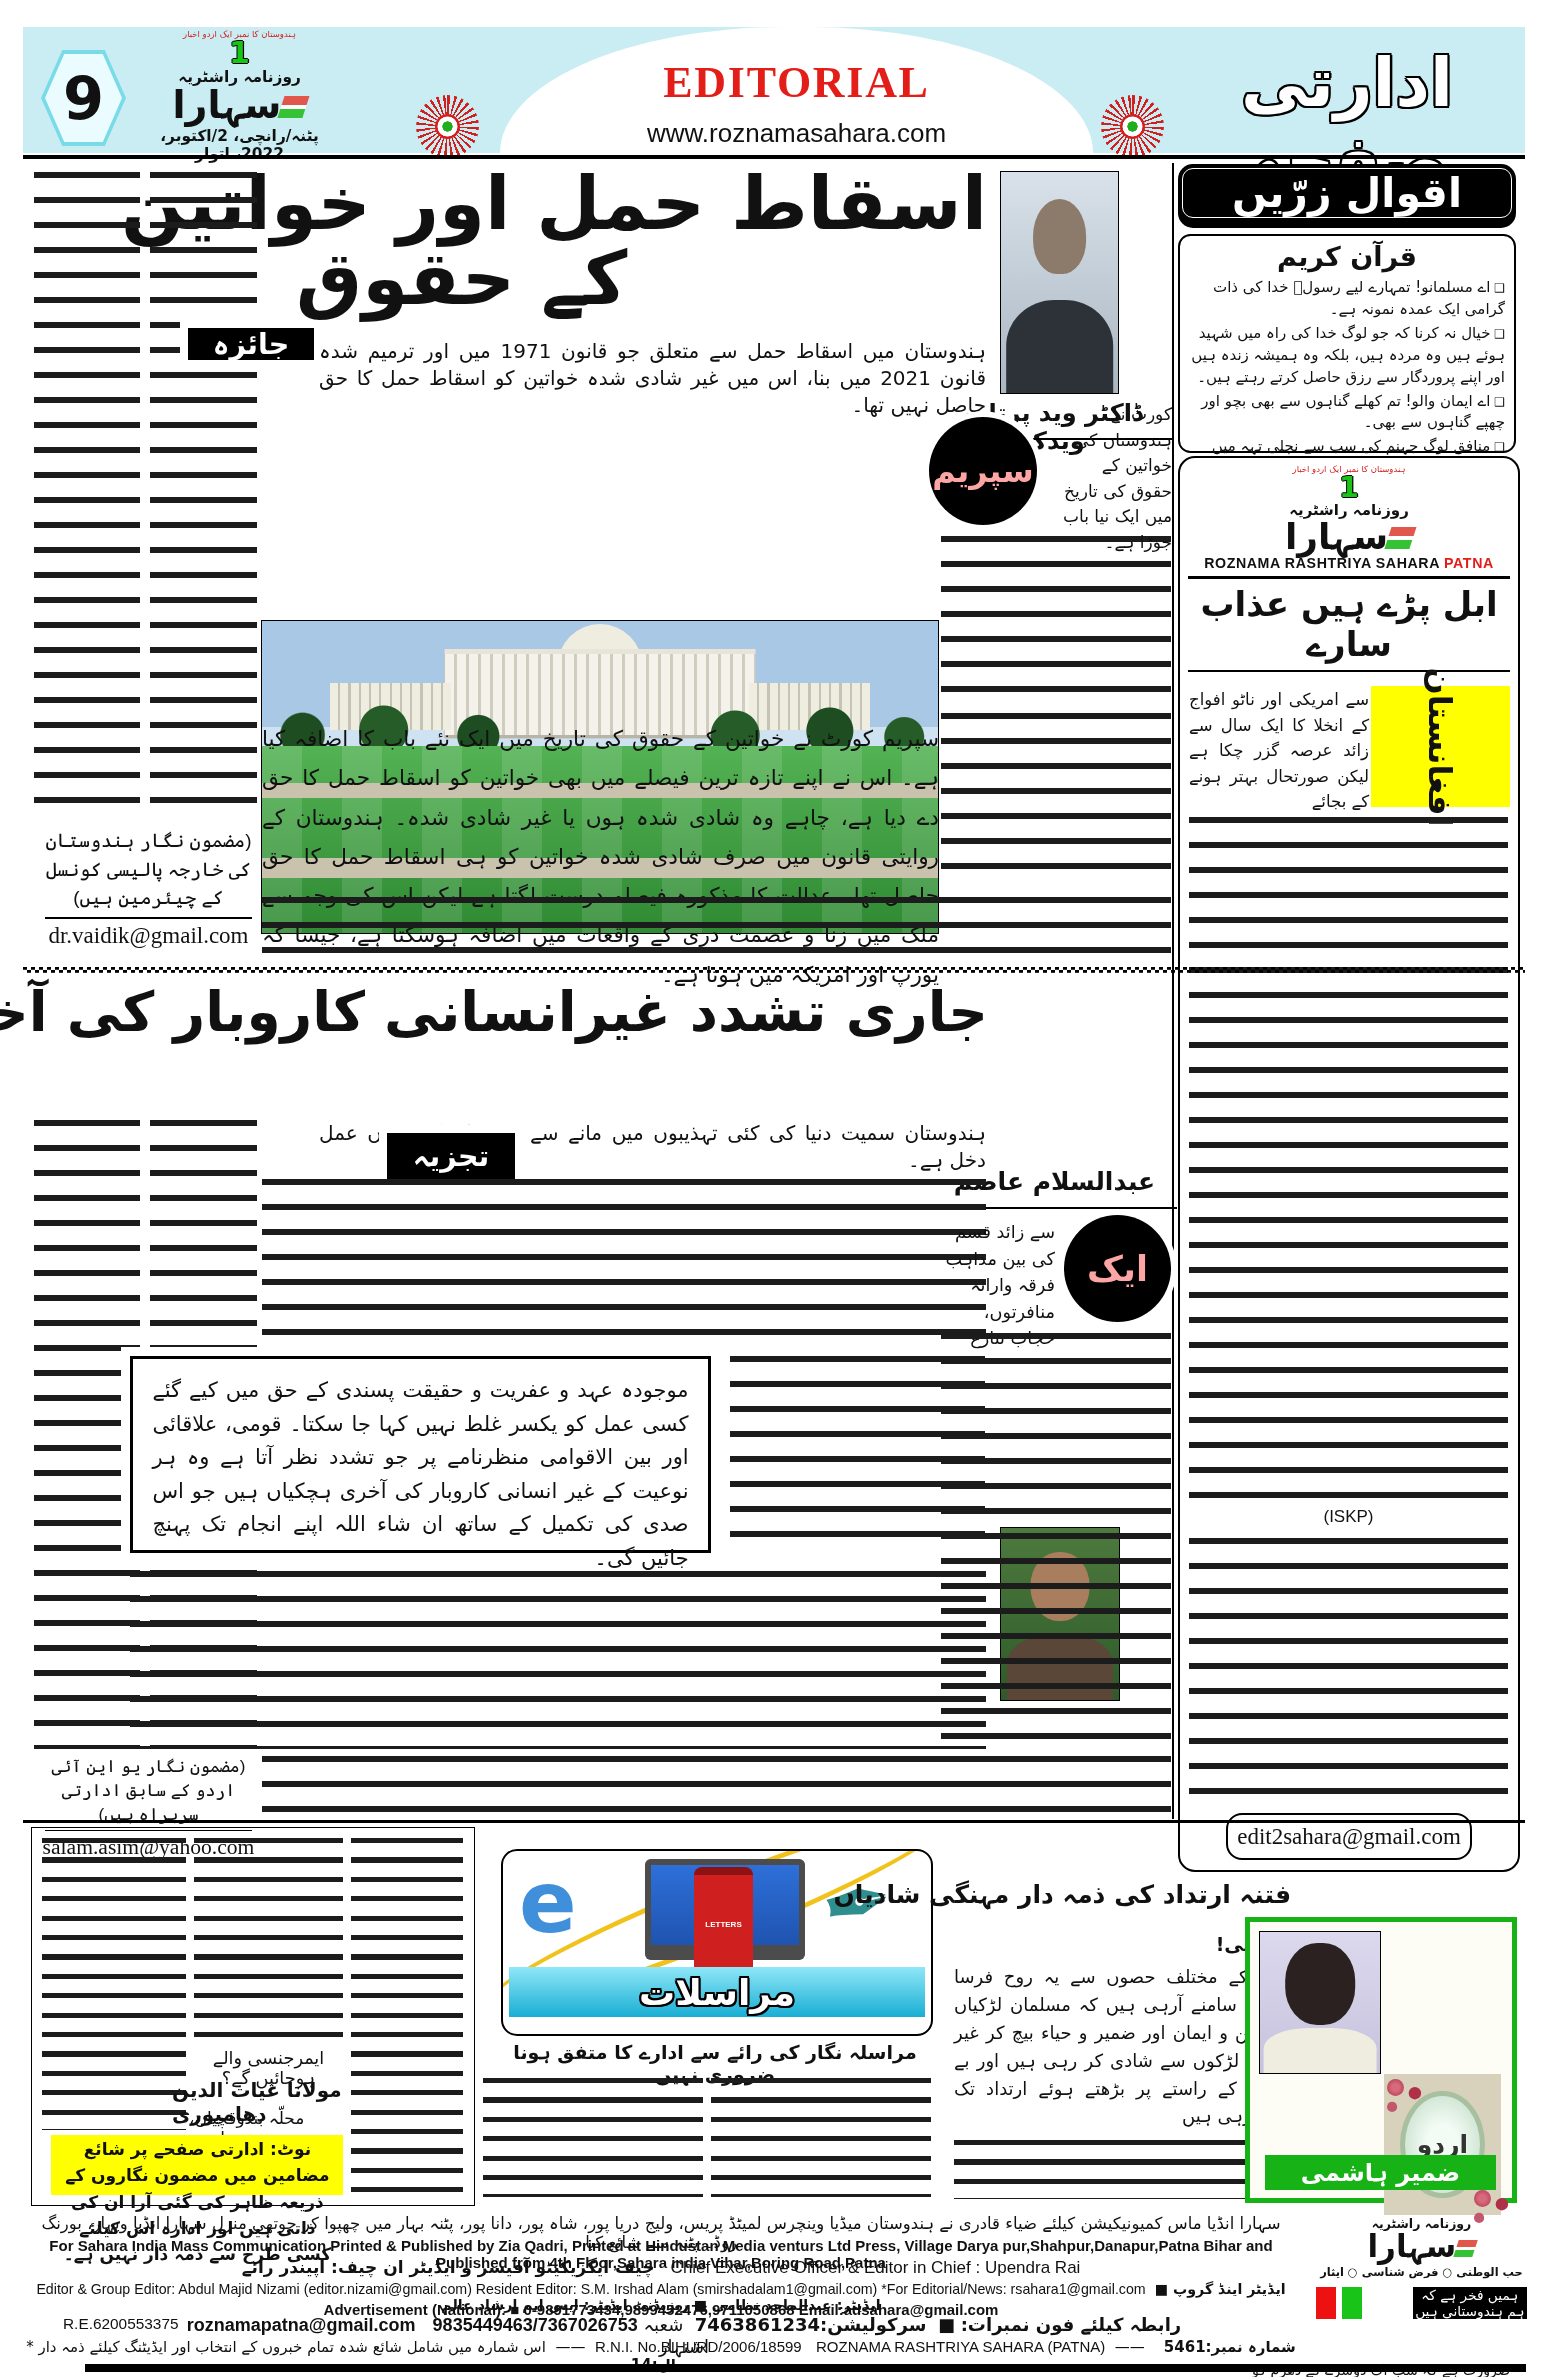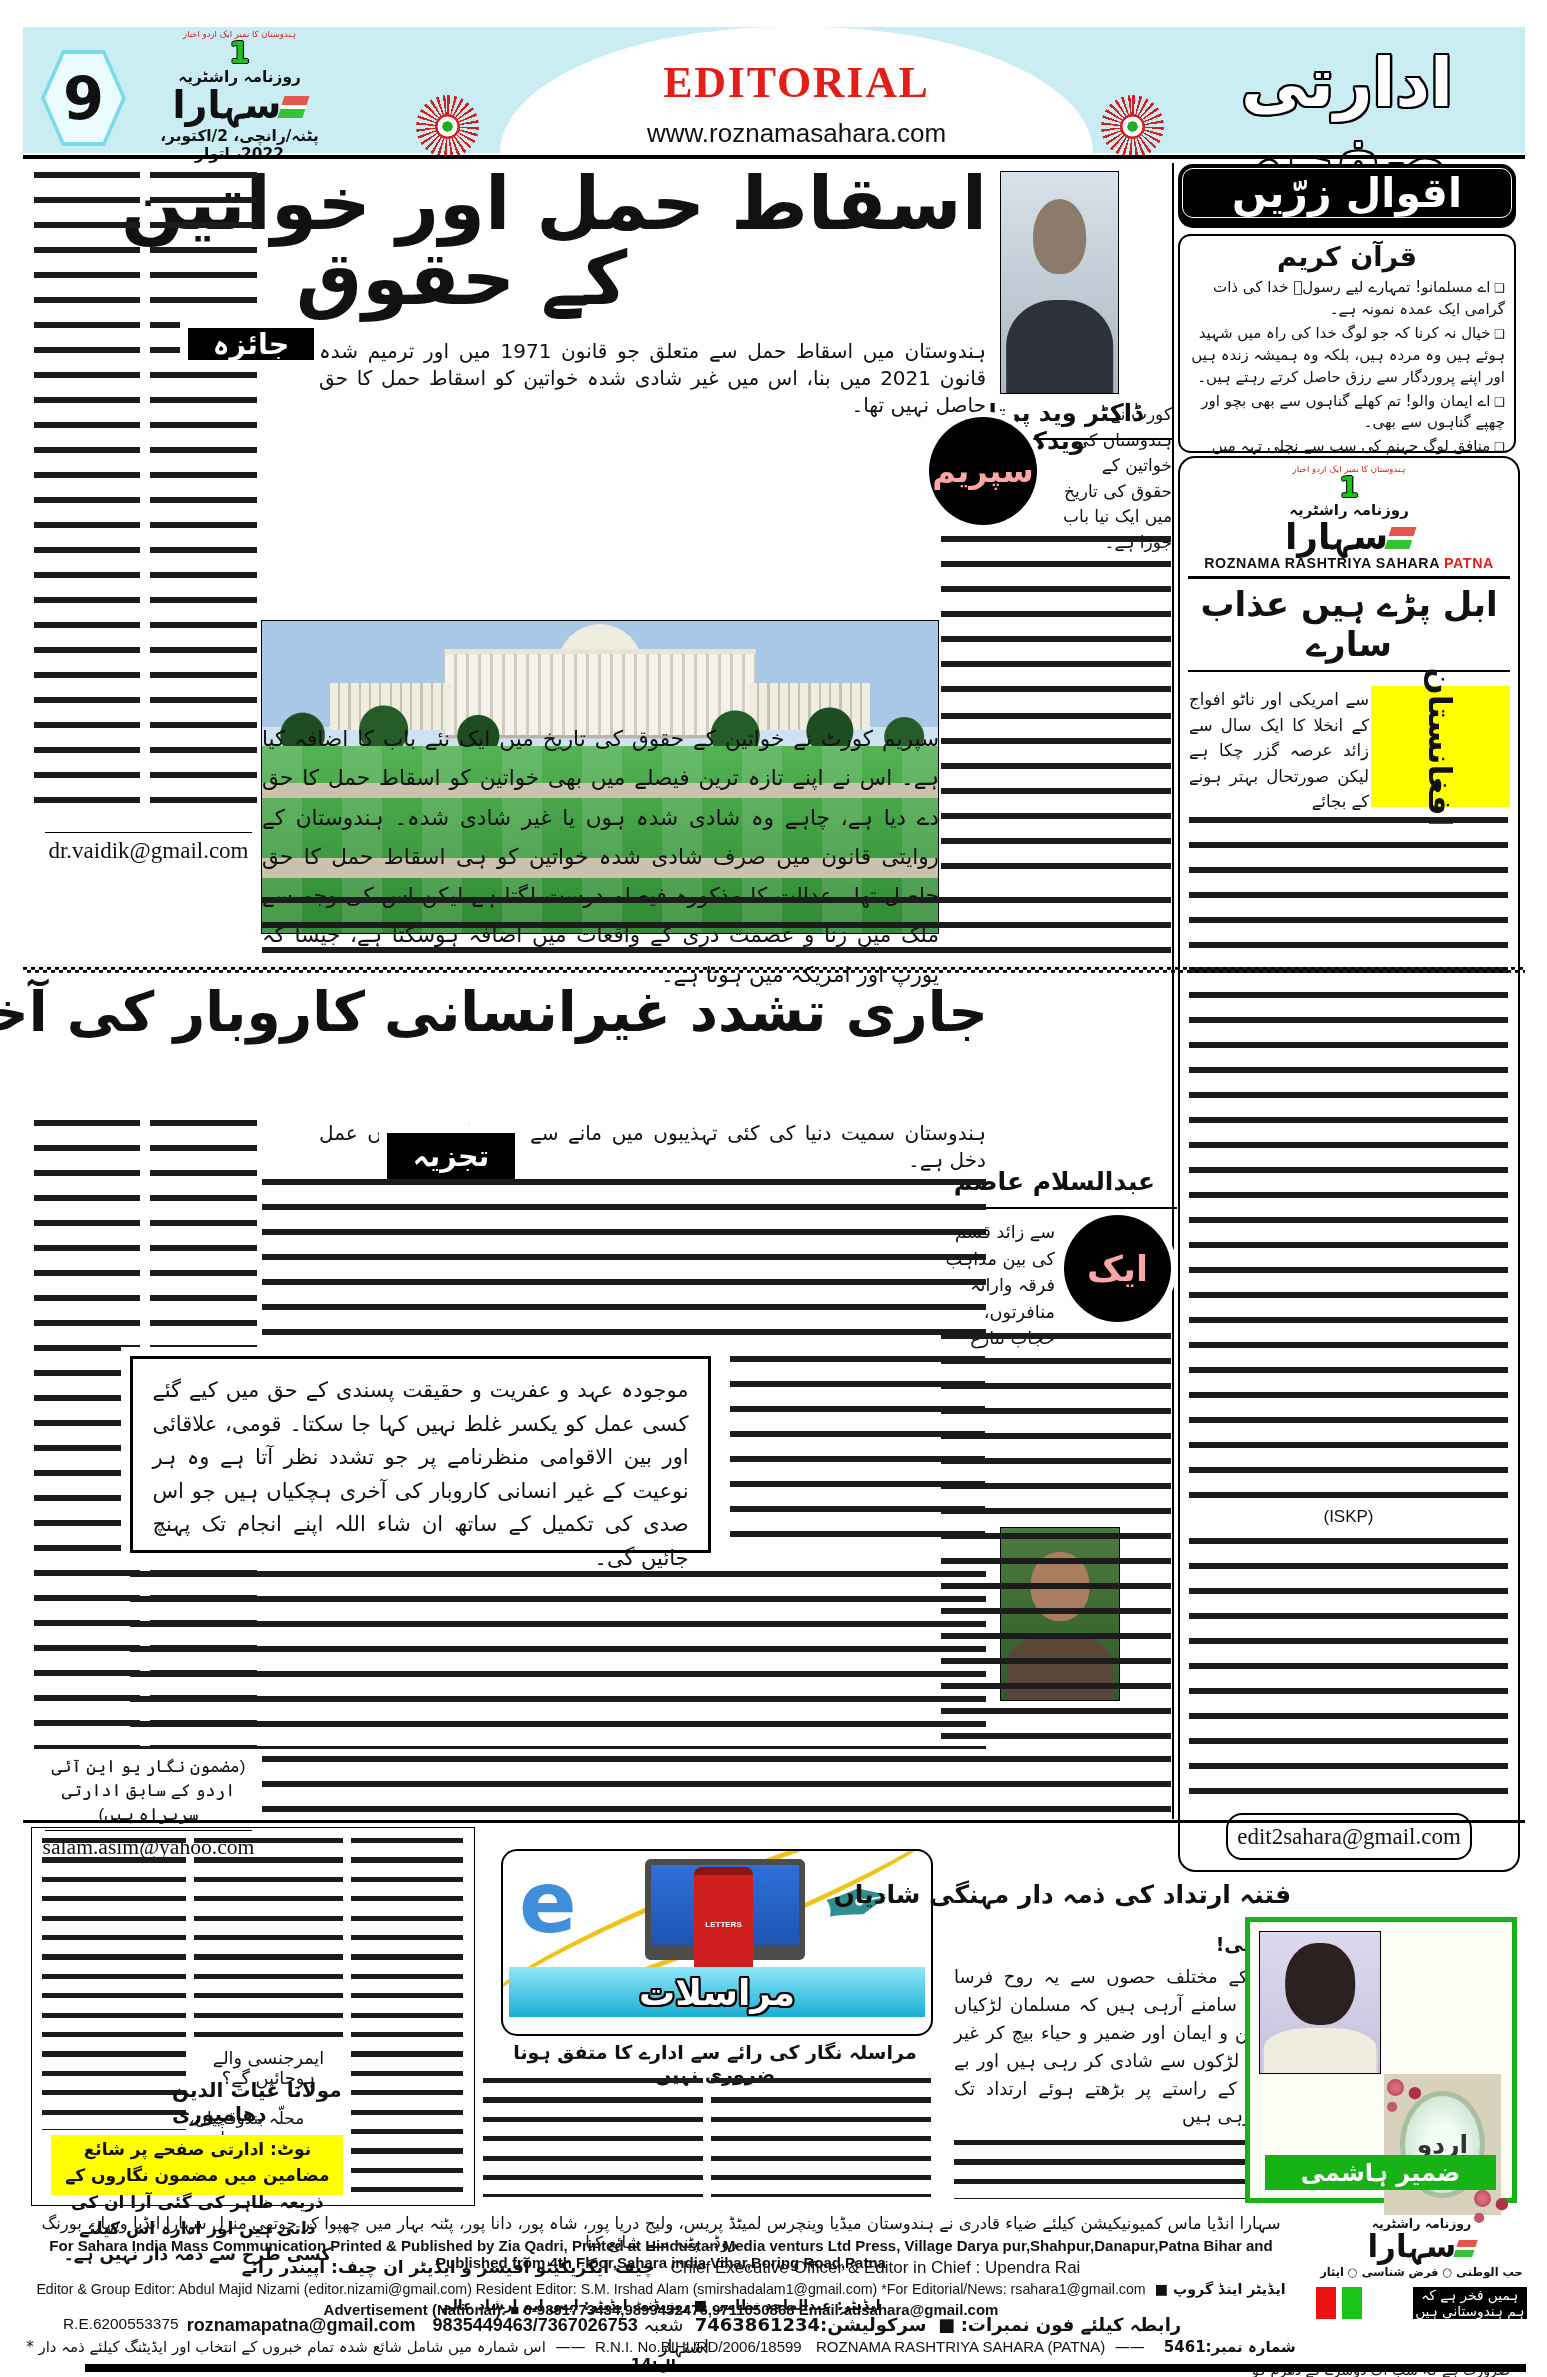--- a/index.html
+++ b/index.html
@@ -127,20 +127,21 @@
   <div class="abs sim" style="left:941px;top:536px;width:230px;height:174px;"></div>
   <div class="abs rtl" style="left:1059px;top:402px;width:113px;height:130px;font-size:17px;line-height:1.5;text-align:right;">کورٹ نے ہندوستان کی خواتین کے حقوق کی تاریخ میں ایک نیا باب جوڑا ہے۔</div>
   <div class="abs dropcap b rtl" style="left:929px;top:417px;width:108px;height:108px;font-size:32px;">سپریم</div>
 
   <div class="abs rtl" style="left:262px;top:719px;width:677px;height:169px;font-size:21.6px;line-height:1.82;text-align:justify;font-weight:500;">سپریم کورٹ نے خواتین کے حقوق کی تاریخ میں ایک نئے باب کا اضافہ کیا ہے۔ اس نے اپنے تازہ ترین فیصلے میں بھی خواتین کو اسقاط حمل کا حق دے دیا ہے، چاہے وہ شادی شدہ ہوں یا غیر شادی شدہ۔ ہندوستان کے روایتی قانون میں صرف شادی شدہ خواتین کو ہی اسقاط حمل کا حق حاصل تھا۔ عدالت کا مذکورہ فیصلہ درست لگتا ہے لیکن اس کی وجہ سے ملک میں زنا و عصمت دری کے واقعات میں اضافہ ہوسکتا ہے، جیسا کہ یورپ اور امریکہ میں ہوتا ہے۔</div>
 
   <div class="abs sim" style="left:262px;top:897px;width:909px;height:63px;"></div>
   <div class="abs sim" style="left:941px;top:713px;width:230px;height:171px;"></div>
 
   <div class="abs ctr" style="left:34px;top:827px;width:229px;">
+    <div class="rtl sans" style="font-size:19px;line-height:1.5;">(مضمون نگار ہندوستان کی خارجہ پالیسی کونسل کے چیئرمین ہیں)</div>
     <div class="rule" style="height:1.7px;margin:4.6px 11.4px;"></div>
     <div class="mail" style="font-size:23px;">dr.vaidik@gmail.com</div>
   </div>
 
   <div class="abs blackpill" style="left:1178px;top:164px;width:338px;height:64px;">
     <div class="inner flexc rtl b" style="height:48px;font-size:41px;">اقوال زرّیں</div>
   </div>
   <div class="abs framed rtl" style="left:1178px;top:234px;width:334px;height:215px;">
     <div class="ctr b" style="font-size:27px;margin-top:4.6px;">قرآن کریم</div>
     <div style="padding:3.4px 9px 5.7px;font-size:15px;">

